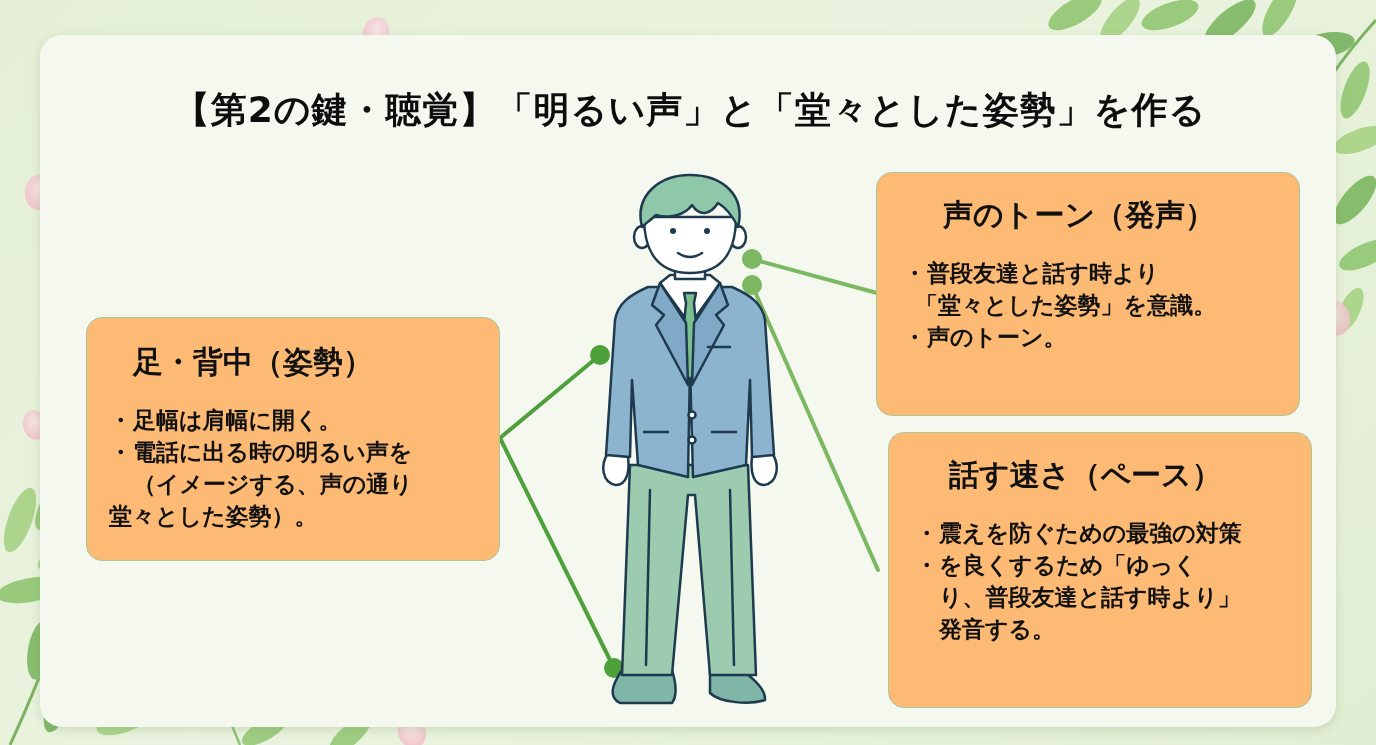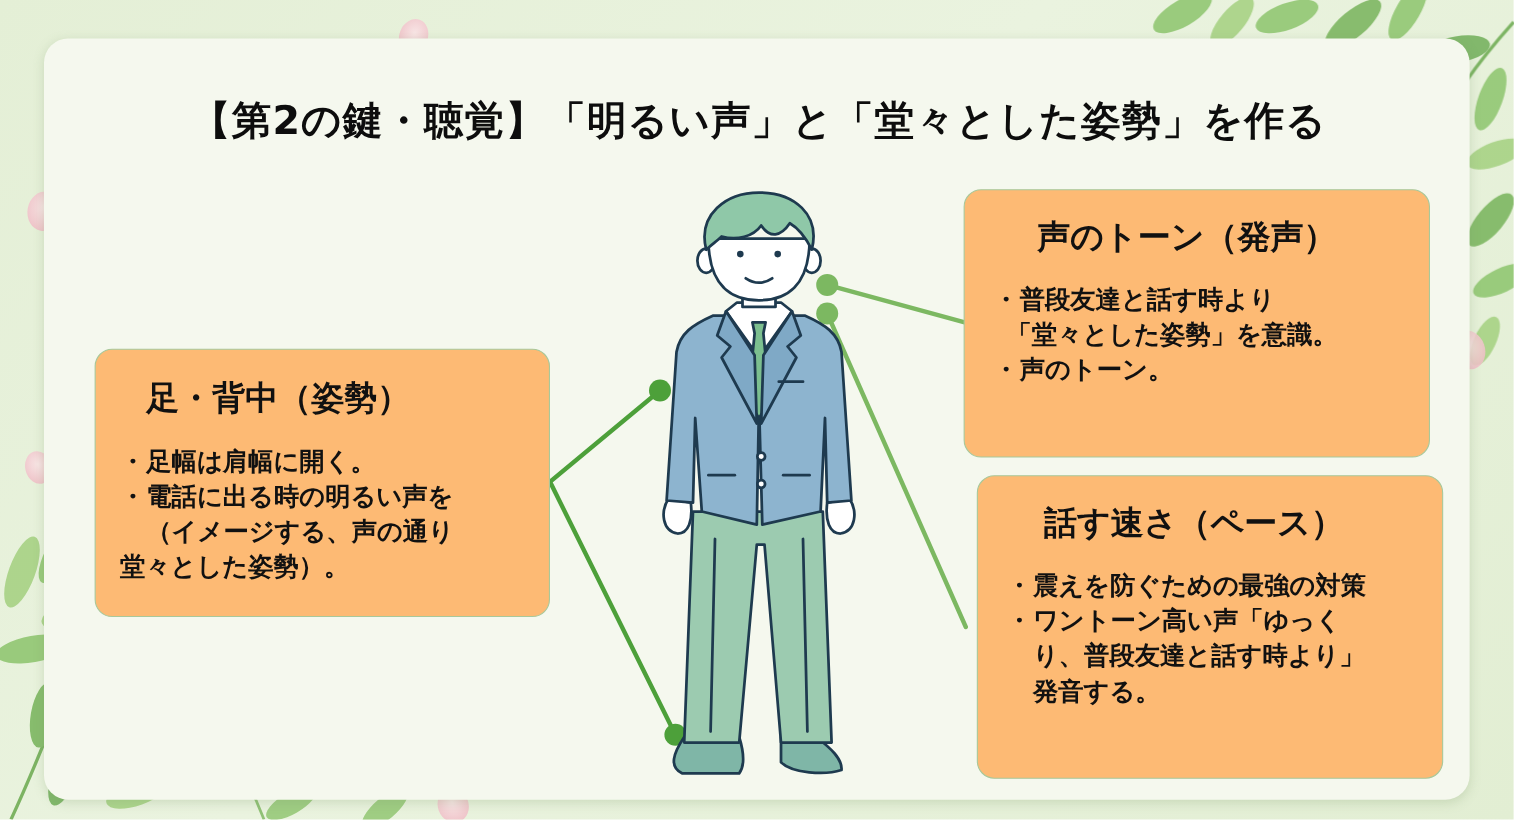--- a/index.html
+++ b/index.html
@@ -264,18 +264,18 @@
 
 <div class="box" id="box-pace">
   <div class="box-title">話す速さ（ペース）</div>
   <ul class="bullets">
     <li>
       <span class="dot">・</span>
       <span class="line">震えを防ぐための最強の対策</span>
     </li>
     <li>
       <span class="dot">・</span>
-      <span class="line">ワントーン高い声「ゆっく</span>
+      <span class="line">を良くするため「ゆっく</span>
       <span class="line">り、普段友達と話す時より」</span>
       <span class="line">発音する。</span>
     </li>
   </ul>
 </div>
 
 </body></html>

